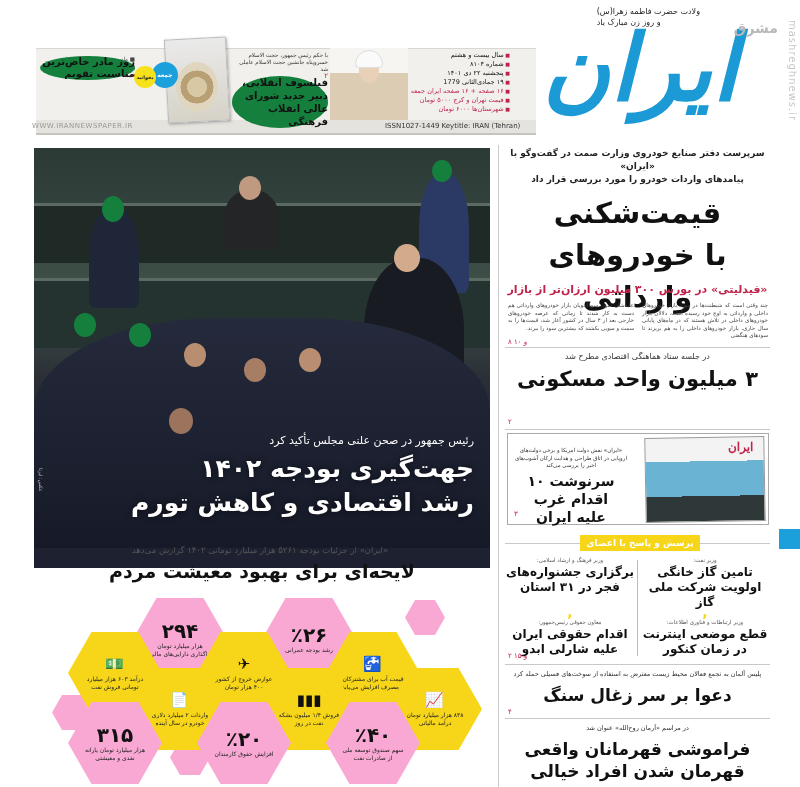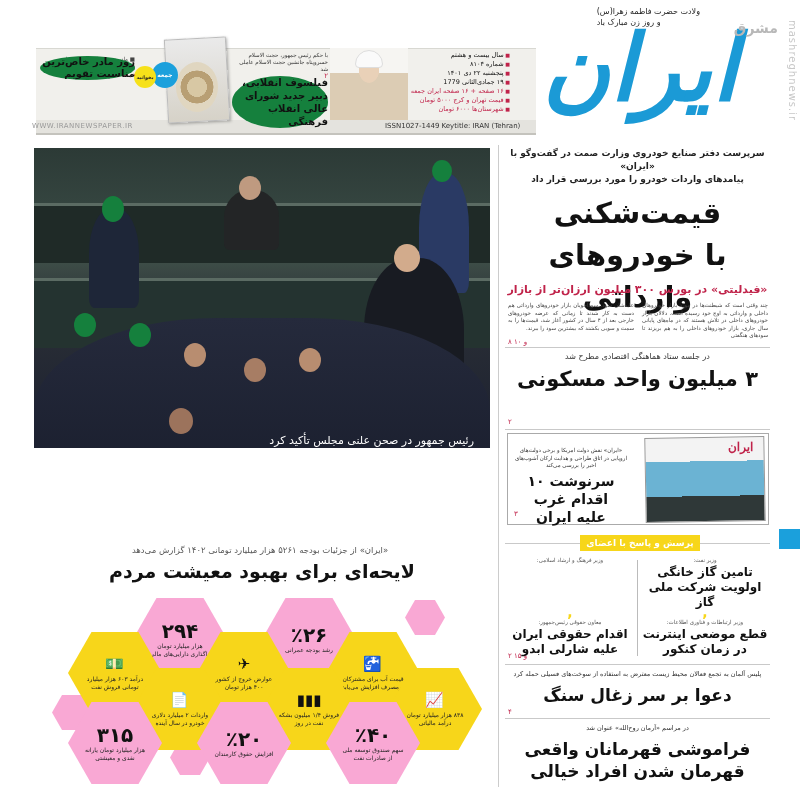--- a/index.html
+++ b/index.html
@@ -29,21 +29,21 @@
   #teaser1 .page { font-size: 7px; color: #c0234a; }
   #mag-cover { left: 166px; top: 38px; width: 62px; height: 84px; background: linear-gradient(#eaeaea, #d6d2c8); border: 1px solid #bbb; transform: rotate(-3deg); box-shadow: 1px 1px 3px rgba(0,0,0,.3); }
   #mag-art { left: 176px; top: 62px; width: 42px; height: 50px; border-radius: 50%; background: radial-gradient(circle, #d8c8a4 0 30%, #b89f74 31% 50%, #e0d6c0 51%); }
   #circle-blue { left: 152px; top: 62px; width: 26px; height: 26px; border-radius: 50%; background: #1ba0dc; color: #fff; font-size: 6px; text-align: center; line-height: 26px; font-weight: bold; }
   #circle-yellow { left: 134px; top: 66px; width: 22px; height: 22px; border-radius: 50%; background: #f6e11a; color: #222; font-size: 5px; text-align: center; line-height: 22px; font-weight: bold; }
   #teaser2 { left: 40px; top: 56px; width: 95px; font-size: 5.5px; line-height: 7.5px; color: #444; }
   #teaser2 .head { font-size: 10px; line-height: 12px; font-weight: bold; color: #111; margin-bottom: 2px; }
   #teaser2 .red { color: #c0234a; }
 
   
-  #main-photo { left: 34px; top: 148px; width: 456px; height: 300px; overflow: hidden; background: linear-gradient(180deg, #2c3a36 0%, #354540 20%, #41524a 35%, #2a2f36 55%, #1c2030 100%); }
+  #main-photo { left: 34px; top: 148px; width: 456px; height: 420px; overflow: hidden; background: linear-gradient(180deg, #2c3a36 0%, #354540 20%, #41524a 35%, #2a2f36 55%, #1c2030 100%); }
   .desk { position: absolute; background: #1f2a27; border-top: 3px solid #5b6b63; }
   .person { position: absolute; border-radius: 45% 45% 10% 10%; background: #20263a; }
   .head { position: absolute; border-radius: 50%; background: #15803d; }
   #photo-caption-kicker { right: 16px; top: 286px; font-size: 11px; color: #fff; }
   #photo-headline { right: 16px; top: 304px; font-size: 25px; line-height: 34px; font-weight: bold; color: #fff; text-shadow: 0 0 6px rgba(0,0,0,.6); }
   #photo-credit { left: 2px; top: 320px; width: 8px; height: 60px; writing-mode: vertical-rl; font-size: 5px; color: #bbb; }
 
   
   #budget-kicker { left: 32px; top: 545px; width: 456px; text-align: center; font-size: 8.5px; color: #555; }
   #budget-headline { left: 34px; top: 560px; width: 456px; text-align: center; font-size: 19px; font-weight: bold; color: #111; }
@@ -246,20 +246,21 @@
 <div id="qa-banner" class="abs">پرسش و پاسخ با اعضای دولت</div>
 <div id="blue-square" class="abs"></div>
 <div id="qa-divider" class="abs"></div>
 
 <div class="qa" style="left:640px;top:556px;">
   <div class="who">وزیر نفت:</div>
   <div class="h">تامین گاز خانگی اولویت شرکت ملی گاز</div>
 </div>
 <div class="qa" style="left:505px;top:556px;">
   <div class="who">وزیر فرهنگ و ارشاد اسلامی:</div>
+  <div class="h">برگزاری جشنواره‌های فجر در ۳۱ استان</div>
 </div>
 <div class="qa" style="left:640px;top:606px;">
   <div class="dot">,</div>
   <div class="who">وزیر ارتباطات و فناوری اطلاعات:</div>
   <div class="h">قطع موضعی اینترنت در زمان کنکور</div>
 </div>
 <div class="qa" style="left:505px;top:606px;">
   <div class="dot">,</div>
   <div class="who">معاون حقوقی رئیس‌جمهور:</div>
   <div class="h">اقدام حقوقی ایران علیه شارلی ابدو</div>

